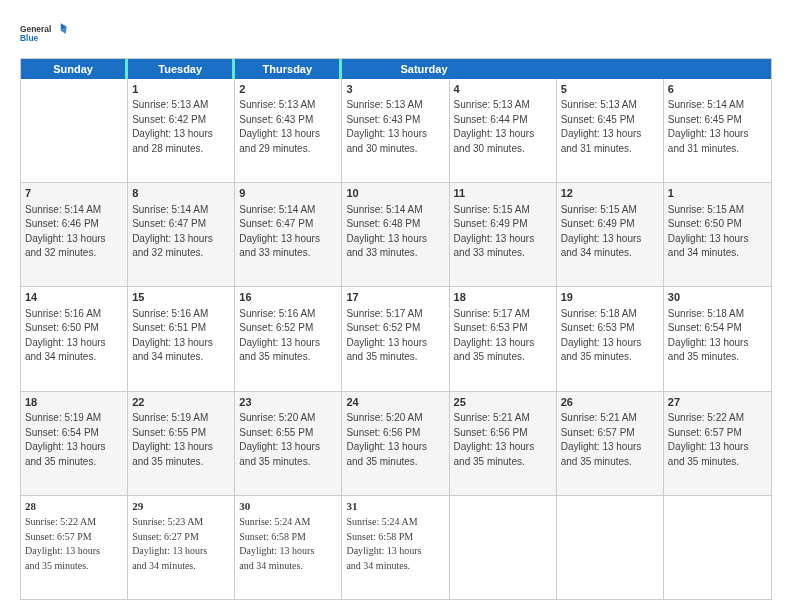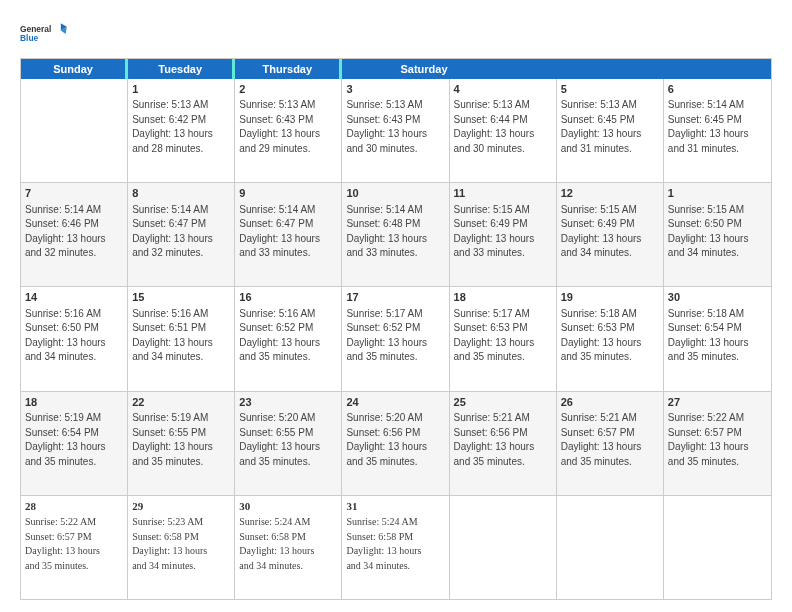--- a/index.html
+++ b/index.html
@@ -326,21 +326,21 @@
           <div class="cal-cell">
             <span class="day-num">28</span>
             <div class="cell-info" style="white-space: pre-line;">Sunrise: 5:22 AM
 Sunset: 6:57 PM
 Daylight: 13 hours
 and 35 minutes.</div>
           </div>
           <div class="cal-cell">
             <span class="day-num">29</span>
             <div class="cell-info" style="white-space: pre-line;">Sunrise: 5:23 AM
-Sunset: 6:58 PM
+Sunset: 6:27 PM
 Daylight: 13 hours
 and 34 minutes.</div>
           </div>
           <div class="cal-cell">
             <span class="day-num">30</span>
             <div class="cell-info" style="white-space: pre-line;">Sunrise: 5:24 AM
 Sunset: 6:58 PM
 Daylight: 13 hours
 and 34 minutes.</div>
           </div>

